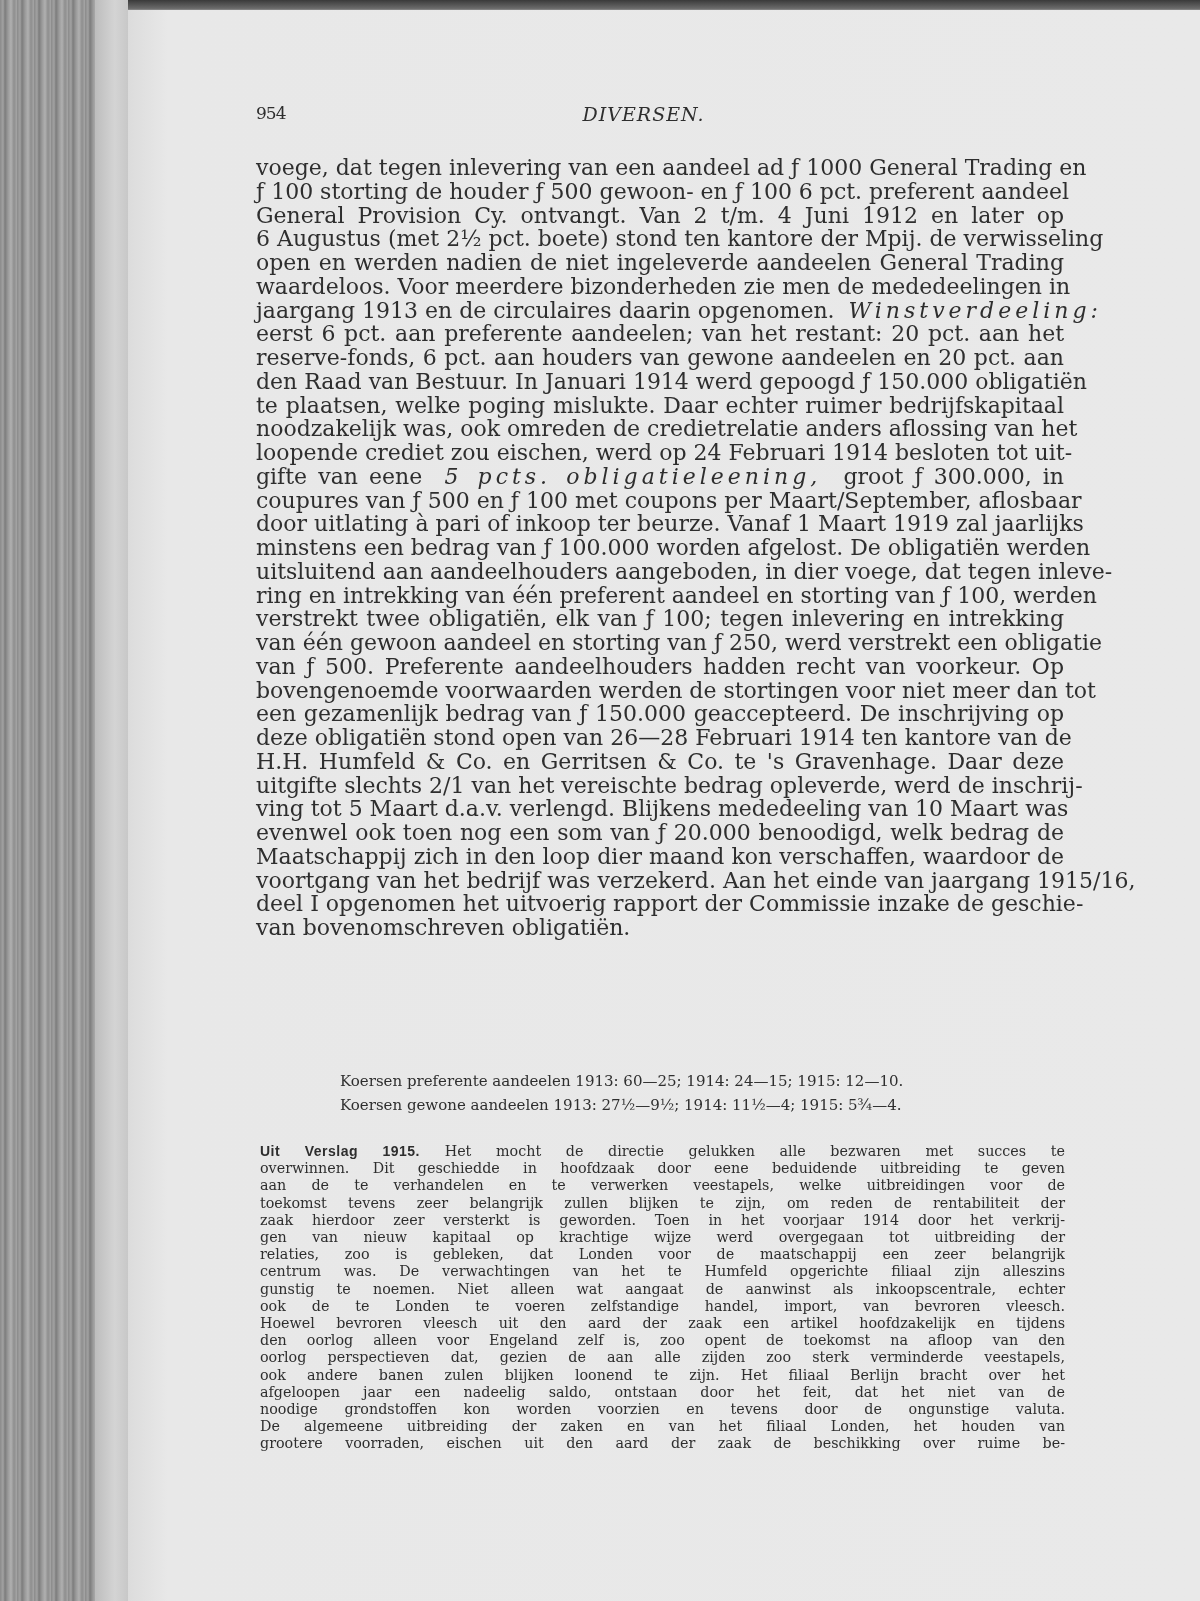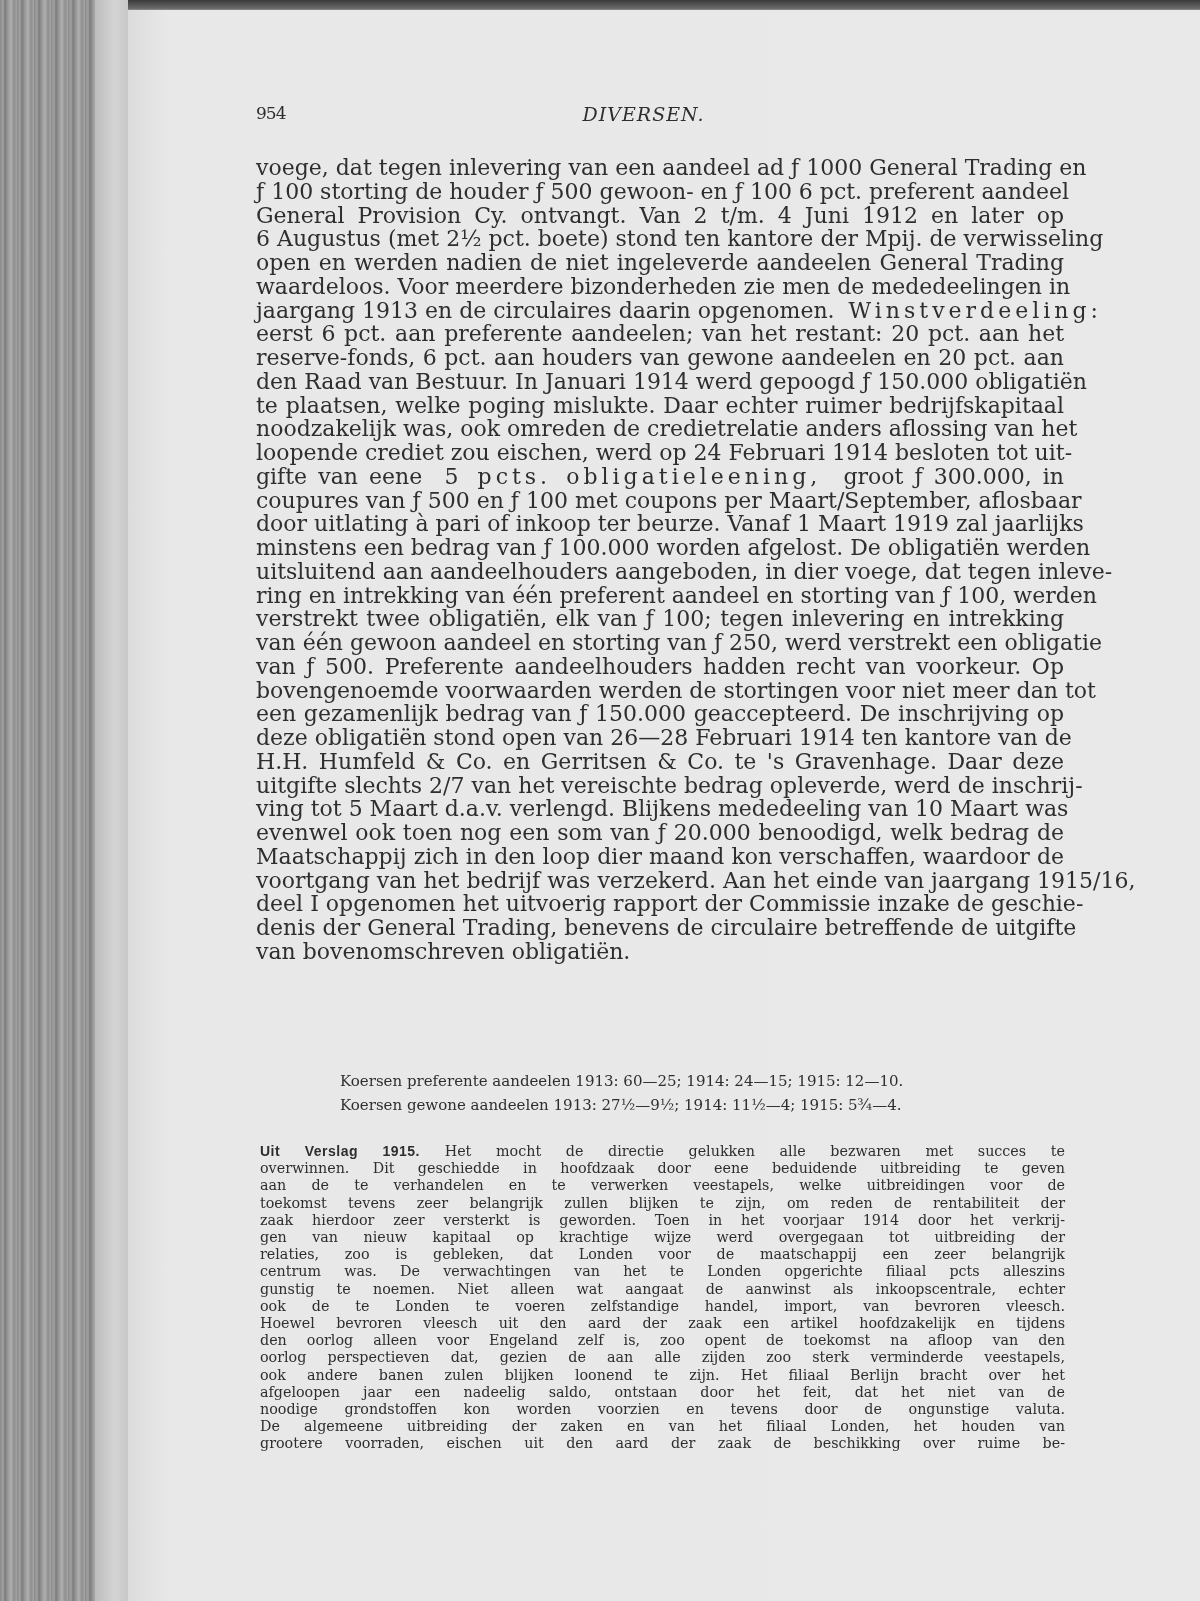--- a/index.html
+++ b/index.html
@@ -36,21 +36,21 @@
   .section-title {
     position:absolute; left:0; right:0; top:0; text-align:center;
     font-style:italic; font-size:19px; letter-spacing:1px; padding-right:30px;
   }
   .body-text {
     position:absolute; left:256px; top:156px; width:808px;
     font-size:22px; line-height:23.75px; text-align:justify;
   }
   .body-text .line { display:block; white-space:nowrap; text-align-last:justify; text-align:justify; }
   .body-text .line.last { text-align-last:left; }
-  .spaced { letter-spacing:4px; }
+  .spaced { letter-spacing:4px;font-style:italic; }
   .quotes {
     position:absolute; left:340px; top:1069px; width:720px;
     font-size:15px; line-height:24px;
   }
   .quotes .q { display:block; white-space:nowrap; }
   .report {
     position:absolute; left:260px; top:1143px; width:805px;
     font-size:14.3px; line-height:17.2px;
   }
   .report .line { display:block; white-space:nowrap; text-align-last:justify; }
@@ -91,44 +91,43 @@
   <span class="line">minstens een bedrag van ƒ 100.000 worden afgelost. De obligatiën werden</span>
   <span class="line">uitsluitend aan aandeelhouders aangeboden, in dier voege, dat tegen inleve-</span>
   <span class="line">ring en intrekking van één preferent aandeel en storting van ƒ 100, werden</span>
   <span class="line">verstrekt twee obligatiën, elk van ƒ 100; tegen inlevering en intrekking</span>
   <span class="line">van één gewoon aandeel en storting van ƒ 250, werd verstrekt een obligatie</span>
   <span class="line">van ƒ 500. Preferente aandeelhouders hadden recht van voorkeur. Op</span>
   <span class="line">bovengenoemde voorwaarden werden de stortingen voor niet meer dan tot</span>
   <span class="line">een gezamenlijk bedrag van ƒ 150.000 geaccepteerd. De inschrijving op</span>
   <span class="line">deze obligatiën stond open van 26—28 Februari 1914 ten kantore van de</span>
   <span class="line">H.H. Humfeld &amp; Co. en Gerritsen &amp; Co. te 's Gravenhage. Daar deze</span>
-  <span class="line">uitgifte slechts 2/7 van het vereischte bedrag opleverde, werd de inschrij-</span>
+  <span class="line">uitgifte slechts 2/1 van het vereischte bedrag opleverde, werd de inschrij-</span>
   <span class="line">ving tot 5 Maart d.a.v. verlengd. Blijkens mededeeling van 10 Maart was</span>
   <span class="line">evenwel ook toen nog een som van ƒ 20.000 benoodigd, welk bedrag de</span>
   <span class="line">Maatschappij zich in den loop dier maand kon verschaffen, waardoor de</span>
   <span class="line">voortgang van het bedrijf was verzekerd. Aan het einde van jaargang 1915/16,</span>
   <span class="line">deel I opgenomen het uitvoerig rapport der Commissie inzake de geschie-</span>
-  <span class="line">denis der General Trading, benevens de circulaire betreffende de uitgifte</span>
   <span class="line last">van bovenomschreven obligatiën.</span>
 </div>
 
 <div class="quotes">
   <span class="q">Koersen preferente aandeelen 1913: 60—25; 1914: 24—15; 1915: 12—10.</span>
   <span class="q">Koersen gewone aandeelen 1913: 27½—9½; 1914: 11½—4; 1915: 5¾—4.</span>
 </div>
 
 <div class="report">
   <span class="line"><span class="lead">Uit Verslag 1915.</span>&nbsp;<span>Het mocht de directie gelukken alle bezwaren met succes te</span></span>
   <span class="line">overwinnen. Dit geschiedde in hoofdzaak door eene beduidende uitbreiding te geven</span>
   <span class="line">aan de te verhandelen en te verwerken veestapels, welke uitbreidingen voor de</span>
   <span class="line">toekomst tevens zeer belangrijk zullen blijken te zijn, om reden de rentabiliteit der</span>
   <span class="line">zaak hierdoor zeer versterkt is geworden. Toen in het voorjaar 1914 door het verkrij-</span>
   <span class="line">gen van nieuw kapitaal op krachtige wijze werd overgegaan tot uitbreiding der</span>
   <span class="line">relaties, zoo is gebleken, dat Londen voor de maatschappij een zeer belangrijk</span>
-  <span class="line">centrum was. De verwachtingen van het te Londen opgerichte filiaal pcts alleszins</span>
+  <span class="line">centrum was. De verwachtingen van het te Humfeld opgerichte filiaal zijn alleszins</span>
   <span class="line">gunstig te noemen. Niet alleen wat aangaat de aanwinst als inkoopscentrale, echter</span>
   <span class="line">ook de te Londen te voeren zelfstandige handel, import, van bevroren vleesch.</span>
   <span class="line">Hoewel bevroren vleesch uit den aard der zaak een artikel hoofdzakelijk en tijdens</span>
   <span class="line">den oorlog alleen voor Engeland zelf is, zoo opent de toekomst na afloop van den</span>
   <span class="line">oorlog perspectieven dat, gezien de aan alle zijden zoo sterk verminderde veestapels,</span>
   <span class="line">ook andere banen zulen blijken loonend te zijn. Het filiaal Berlijn bracht over het</span>
   <span class="line">afgeloopen jaar een nadeelig saldo, ontstaan door het feit, dat het niet van de</span>
   <span class="line">noodige grondstoffen kon worden voorzien en tevens door de ongunstige valuta.</span>
   <span class="line">De algemeene uitbreiding der zaken en van het filiaal Londen, het houden van</span>
   <span class="line">grootere voorraden, eischen uit den aard der zaak de beschikking over ruime be-</span>

